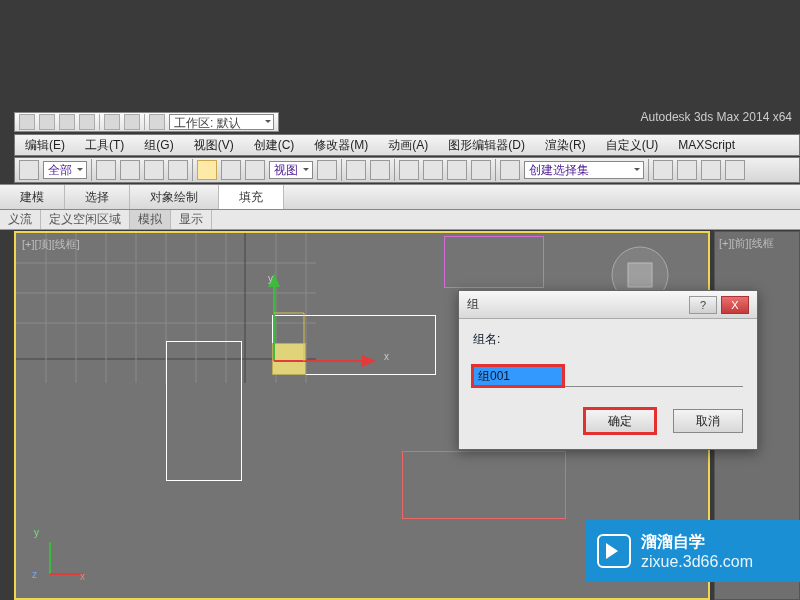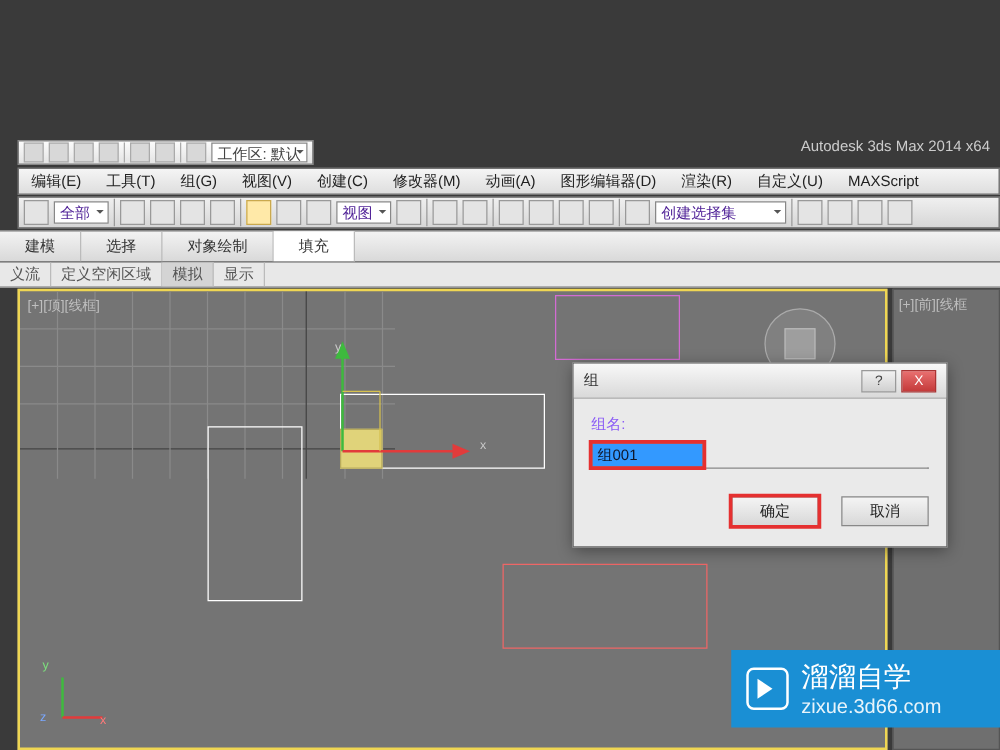--- a/index.html
+++ b/index.html
@@ -1,21 +1,21 @@
 <!DOCTYPE html>
 <html><head>
 <meta charset="utf-8">
 <style>
 *{margin:0;padding:0;box-sizing:border-box;font-family:"Microsoft YaHei",Arial,sans-serif;font-size:12px;user-select:none}
 body{background:#3a3a3a;width:800px;height:600px;overflow:hidden;position:relative}
 .titlebar{position:absolute;top:110px;right:8px;color:#ccc;font-size:12px}
 .qat{position:absolute;top:112px;left:14px;height:20px;background:linear-gradient(#fcfcfc,#e3e3e3);border:1px solid #888;display:flex;align-items:center;padding:0 4px;gap:4px}
 .qat .ic{width:16px;height:16px;background:#d8d8d8;border:1px solid #aaa}
 .qat .sep{width:1px;height:16px;background:#aaa}
-.qat .combo{height:16px;background:#fff;border:1px solid #888;padding:0 4px 0 4px;color:#444;position:relative}
+.qat .combo{height:16px;background:#fff;border:1px solid #888;padding:0 32px 0 4px;color:#444;position:relative}
 .qat .combo::after{content:"";position:absolute;right:2px;top:5px;border:3px solid transparent;border-top-color:#555}
 .menubar{position:absolute;top:134px;left:14px;right:0;height:22px;background:linear-gradient(#f5f5f5,#dedede);border:1px solid #777;display:flex;align-items:center}
 .menubar span{padding:0 10px;color:#222}
 .toolbar{position:absolute;top:157px;left:14px;right:0;height:26px;background:linear-gradient(#f0f0f0,#d6d6d6);border:1px solid #777;display:flex;align-items:center;gap:4px;padding:0 4px}
 .toolbar .btn{width:20px;height:20px;background:#e4e4e4;border:1px solid #999}
 .toolbar .btn.active{background:#ffe9a8;border-color:#caa94e}
 .toolbar .combo{height:18px;background:#fff;border:1px solid #888;padding:0 14px 0 4px;color:#4c1d95;position:relative}
 .toolbar .combo::after{content:"";position:absolute;right:3px;top:6px;border:3px solid transparent;border-top-color:#555}
 .toolbar .sep{width:1px;height:22px;background:#999}
 .ribbon{position:absolute;top:184px;left:0;right:0;height:26px;background:linear-gradient(#f3f3f3,#d9d9d9);border-top:1px solid #888;border-bottom:1px solid #888;display:flex;align-items:center}
@@ -38,30 +38,30 @@
 .vp-right{position:absolute;top:231px;right:0;width:86px;bottom:0;background:#6f6f6f;border:1px solid #555}
 .vp-right .lbl{color:#bdbdbd;font-size:11px;padding:4px}
 .viewcube{position:absolute;top:245px;right:130px;width:60px;height:60px}
 .corner-axis{position:absolute;bottom:10px;left:20px}
 .dialog{position:absolute;top:290px;left:458px;width:300px;background:#eaeaea;border:1px solid #666;box-shadow:0 3px 12px rgba(0,0,0,.4)}
 .dlg-title{height:28px;background:linear-gradient(#f8f8f8,#d9d9d9);display:flex;align-items:center;padding:0 8px;border-bottom:1px solid #aaa}
 .dlg-title .txt{flex:1;color:#333}
 .dlg-title .wbtn{width:28px;height:18px;margin-left:4px;background:linear-gradient(#f2f2f2,#d0d0d0);border:1px solid #999;display:flex;align-items:center;justify-content:center;font-size:11px;color:#444}
 .dlg-title .close{background:linear-gradient(#e97070,#c43a3a);color:#fff;border-color:#a33}
 .dlg-body{padding:12px 14px 16px}
-.dlg-body label{color:#8b5cf6;display:block;margin-bottom:6px}
+.dlg-body label{color:#0f172a;display:block;margin-bottom:18px}
 .dlg-body input[type=text]{width:100%;height:20px;border:1px solid #888;padding:0 4px;background:#fff}
 .dlg-body input[type=text].sel{background:#3399ff;color:#0f172a}
 .dlg-btns{display:flex;justify-content:flex-end;gap:18px;margin-top:22px}
 .dlg-btns button{width:70px;height:24px;background:linear-gradient(#f4f4f4,#d8d8d8);border:1px solid #888;color:#222}
 .hl{outline:3px solid #e53030;outline-offset:-1px}
 .watermark{position:absolute;right:0;bottom:18px;width:215px;height:62px;background:#1a8fd4;display:flex;align-items:center;padding:0 12px;color:#fff}
 .watermark .play{width:34px;height:34px;border:2px solid #fff;border-radius:6px;display:flex;align-items:center;justify-content:center;margin-right:10px}
 .watermark .play::before{content:"";border:8px solid transparent;border-left:12px solid #fff;margin-left:4px}
-.watermark .big{font-size:22px;font-weight:normal}
+.watermark .big{font-size:16px;font-weight:bold}
 .watermark .small{font-size:16px;opacity:.9}
 .hair{position:absolute;color:#c9c9c9;font-size:10px}
 </style>
 </head>
 <body>
 
 <div class="titlebar">Autodesk 3ds Max  2014 x64</div>
 
 <div class="qat">
   <div class="ic"></div>
@@ -107,21 +107,21 @@
   <div class="sep"></div>
   <div class="btn"></div>
   <div class="btn"></div>
   <div class="sep"></div>
   <div class="btn"></div>
   <div class="btn"></div>
   <div class="btn"></div>
   <div class="btn"></div>
   <div class="sep"></div>
   <div class="btn"></div>
-  <div class="combo" style="width:105px">创建选择集</div>
+  <div class="combo" style="width:120px">创建选择集</div>
   <div class="sep"></div>
   <div class="btn"></div>
   <div class="btn"></div>
   <div class="btn"></div>
   <div class="btn"></div>
 </div>
 
 <div class="ribbon">
   <div class="tab">建模</div>
   <div class="tab">选择</div>

